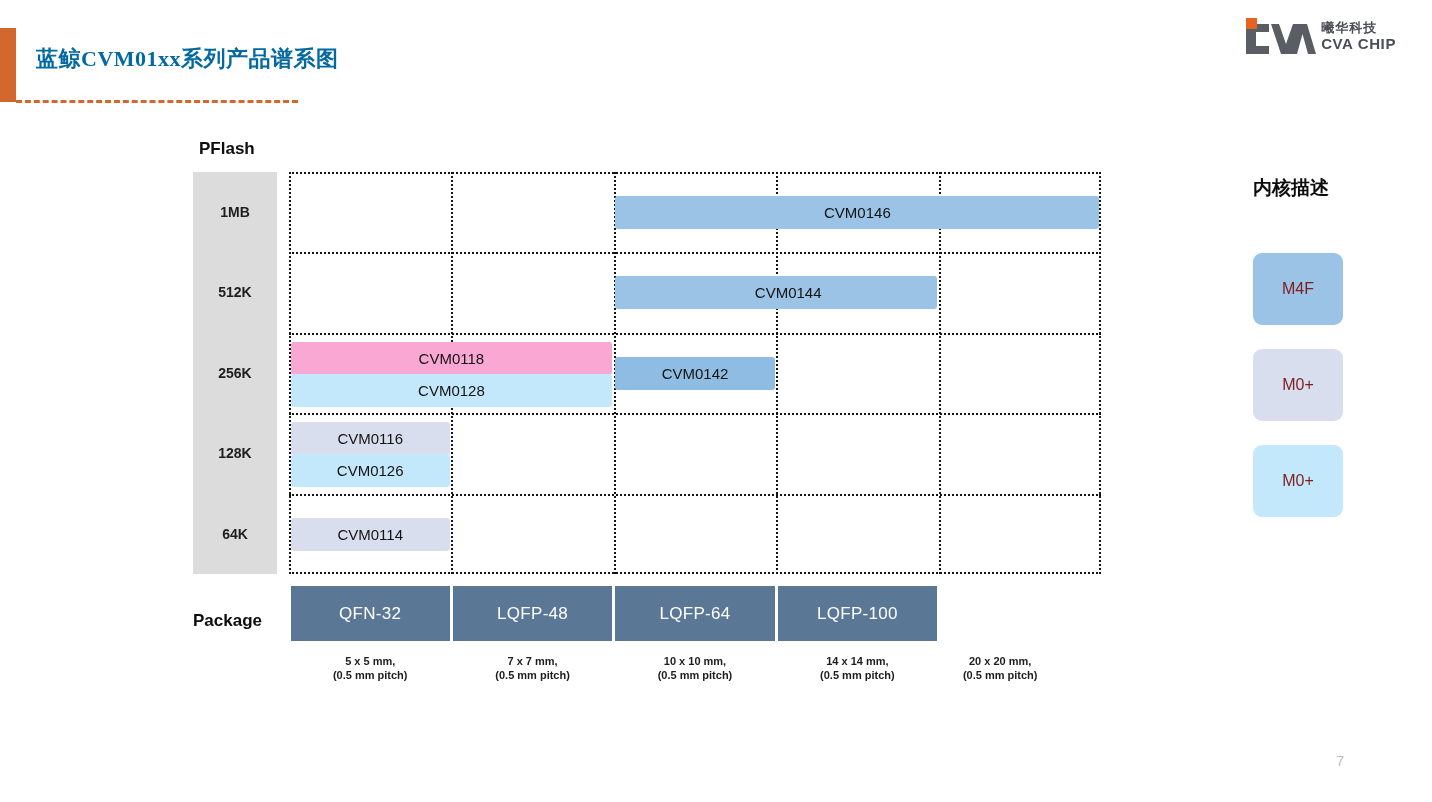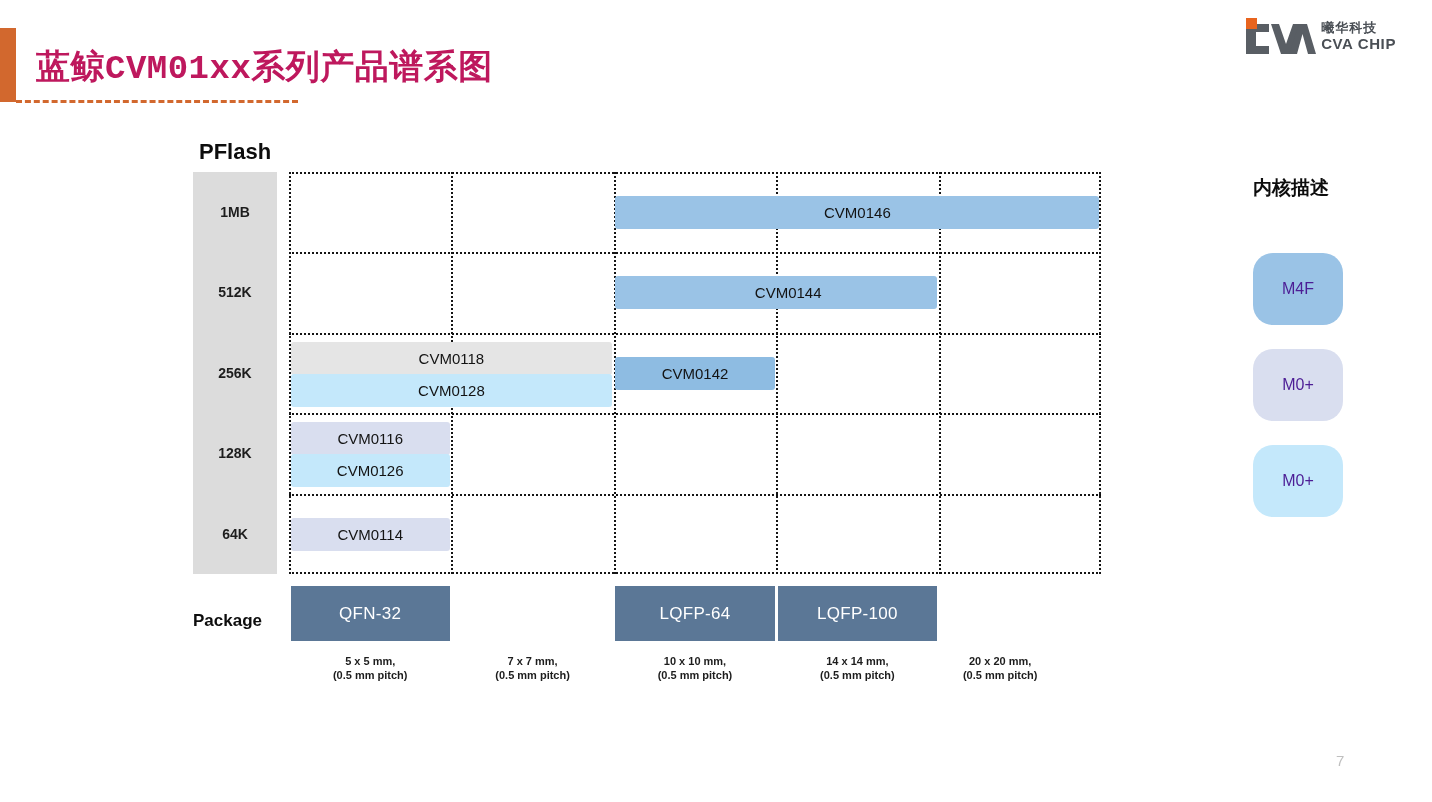--- a/index.html
+++ b/index.html
@@ -22,25 +22,25 @@
     left: 0;
     top: 28px;
     width: 16px;
     height: 74px;
     background: #D2682E;
   }
   #page-title {
     position: absolute;
     left: 36px;
     top: 44px;
-    font-family: Liberation Mono, monospace;
-    font-size: 34px;
+    font-family: Liberation Serif, serif;
+    font-size: 22px;
     font-weight: 700;
     letter-spacing: 0.5px;
-    color: #be185d;
+    color: #0369a1;
     white-space: nowrap;
   }
   #title-dashed-rule {
     position: absolute;
     left: 16px;
     top: 100px;
     width: 282px;
     height: 0;
     border-top: 3px dashed #D2682E;
   }
@@ -81,21 +81,21 @@
     font-weight: 700;
     color: #4a4f55;
     letter-spacing: 0.6px;
   }
 
   
   #pflash-axis-title {
     position: absolute;
     left: 199px;
     top: 139px;
-    font-size: 22px;
+    font-size: 17px;
     font-weight: 700;
     color: #0d0d0d;
   }
   #package-axis-title {
     position: absolute;
     left: 193px;
     top: 611px;
     font-size: 17px;
     font-weight: 700;
     color: #0d0d0d;
@@ -201,26 +201,26 @@
     top: 175px;
     font-size: 19px;
     font-weight: 700;
     color: #0d0d0d;
   }
   .legend-chip {
     position: absolute;
     left: 1253px;
     width: 90px;
     height: 72px;
-    border-radius: 20px;
+    border-radius: 9px;
     display: flex;
     align-items: center;
     justify-content: center;
     font-size: 16px;
-    color: #4c1d95;
+    color: #7f1d1d;
   }
 
   
   #page-number {
     position: absolute;
     left: 1336px;
     top: 752px;
     font-size: 15px;
     color: #BFBFBF;
   }
@@ -273,21 +273,21 @@
       <div class="grid-hline" style="top: 400px;"></div>
       <div class="grid-vline" style="left: 810px;"></div>
     </div>
   <div id="bars-layer">
       <div class="product-bar" style="left: 422.3px; width: 484.2px; top: 24px; background: rgb(154, 195, 230);">
         <span>CVM0146</span>
       </div>
       <div class="product-bar" style="left: 422.3px; width: 321.8px; top: 104.4px; background: rgb(154, 195, 230); padding-left: 24px;">
         <span>CVM0144</span>
       </div>
-      <div class="product-bar" style="left: 97.5px; width: 321.8px; top: 169.8px; background: #e5e5e5; text-align: right;">
+      <div class="product-bar" style="left: 97.5px; width: 321.8px; top: 169.8px; background: #f9a8d4; text-align: right;">
         <span>CVM0118</span>
       </div>
       <div class="product-bar" style="left: 97.5px; width: 321.8px; top: 201.8px; background: rgb(196, 232, 251);">
         <span>CVM0128</span>
       </div>
       <div class="product-bar" style="left: 422.3px; width: 159.4px; top: 184.8px; background: rgb(142, 188, 226);">
         <span>CVM0142</span>
       </div>
       <div class="product-bar" style="left: 97.5px; width: 159.4px; top: 250.2px; background: rgb(217, 222, 239);">
         <span>CVM0116</span>
@@ -297,20 +297,23 @@
       </div>
       <div class="product-bar" style="left: 97.5px; width: 159.4px; top: 345.6px; background: rgb(217, 222, 239);">
         <span>CVM0114</span>
       </div>
     </div>
 </div>
 
 <div id="package-row">
     <div class="package-cell" style="left: 1.5px; width: 159.4px;">
       <span>QFN-32</span>
+    </div>
+    <div class="package-cell" style="left: 163.9px; width: 159.4px;">
+      <span>LQFP-48</span>
     </div>
     <div class="package-cell" style="left: 326.3px; width: 159.4px;">
       <span>LQFP-64</span>
     </div>
     <div class="package-cell" style="left: 488.7px; width: 159.4px;">
       <span>LQFP-100</span>
     </div>
   </div>
 <div id="package-sizes">
     <div class="package-size-label" style="left: 289px; width: 162.4px;">

